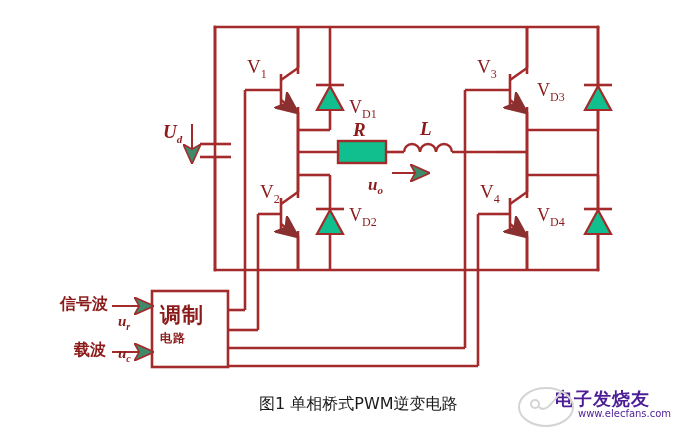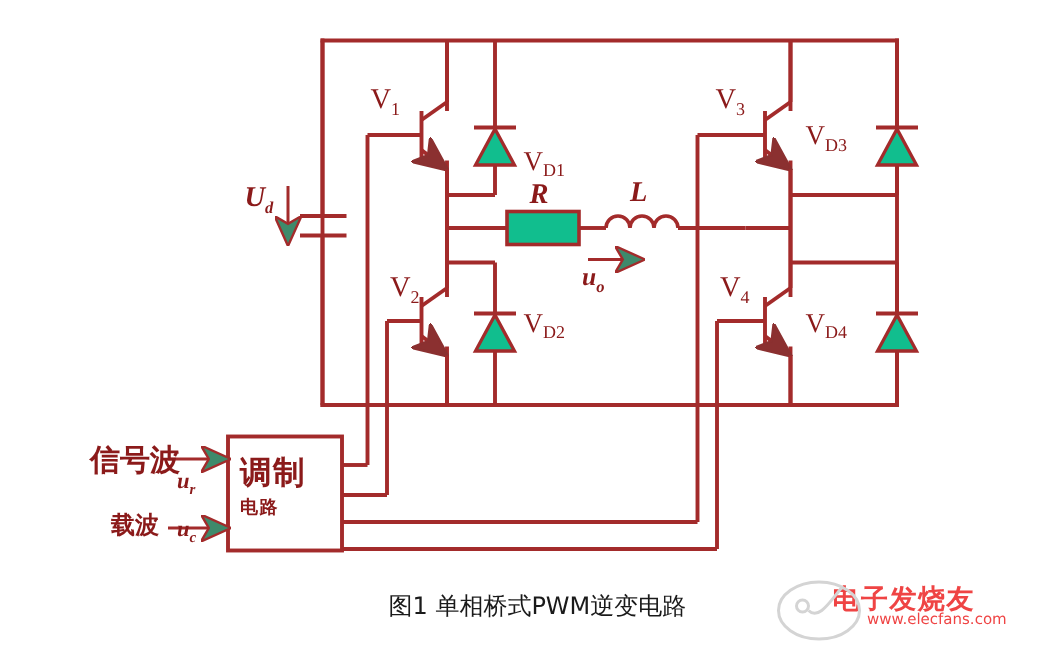--- a/index.html
+++ b/index.html
@@ -11,21 +11,21 @@
        white-space:nowrap;line-height:1;}
   .vlab{font-size:19px;font-style:normal;}
   .vlab sub{font-size:12px;}
   .dlab{font-size:18px;}
   .dlab sub{font-size:12px;}
   .ital{font-style:italic;font-weight:bold;}
   .cn{position:absolute;color:#8B1A1A;font-family:"DejaVu Sans",sans-serif;
       font-weight:bold;white-space:nowrap;line-height:1;}
   .caption{position:absolute;color:#1a1a1a;font-family:"DejaVu Sans",sans-serif;
            font-size:16px;white-space:nowrap;}
-  .wm{position:absolute;color:#ef4444;font-family:"DejaVu Sans",sans-serif;white-space:nowrap;}
+  .wm{position:absolute;color:#4c1d95;font-family:"DejaVu Sans",sans-serif;white-space:nowrap;}
 </style>
 </head>
 <body>
 
 <div id="stage">
 
   <svg width="692" height="430">
     <defs>
       <marker id="arrGreen" markerWidth="10" markerHeight="9" refX="9" refY="4.5" orient="auto">
         <path d="M0,0 L10,4.5 L0,9 L2.6,4.5 Z" fill="#3E8A6B" stroke="#A32B2B" stroke-width="0.8"></path>
@@ -213,28 +213,28 @@
   </div>
   <div class="lbl dlab" style="left:537px;top:81px;">
     <span>V</span><sub>D3</sub>
   </div>
   <div class="lbl dlab" style="left:537px;top:206px;">
     <span>V</span><sub>D4</sub>
   </div>
 
   <div class="lbl ital" style="left:353px;top:120px;font-size:19px;">R</div>
   <div class="lbl ital" style="left:420px;top:119px;font-size:19px;">L</div>
-  <div class="lbl ital" style="left:388px;top:176px;font-size:17px;">
+  <div class="lbl ital" style="left:368px;top:176px;font-size:17px;">
     <span>u</span><sub style="font-size:11px;">o</sub>
   </div>
 
   <div class="cn" style="left:160px;top:305px;font-size:21px;letter-spacing:1px;">调制</div>
   <div class="cn" style="left:160px;top:332px;font-size:12px;letter-spacing:1px;">电路</div>
 
-  <div class="cn" style="left:60px;top:296px;font-size:20px;">信号波</div>
+  <div class="cn" style="left:60px;top:296px;font-size:16px;">信号波</div>
   <div class="lbl ital" style="left:118px;top:286px;font-size:15px;margin-top:28px;">
     <span>u</span><sub style="font-size:10px;">r</sub>
   </div>
 
   <div class="cn" style="left:74px;top:342px;font-size:16px;">载波</div>
   <div class="lbl ital" style="left:118px;top:332px;font-size:15px;margin-top:14px;">
     <span>u</span><sub style="font-size:10px;">c</sub>
   </div>
 
   <div class="caption" style="left:259px;top:394px;">图1 单相桥式PWM逆变电路</div>

